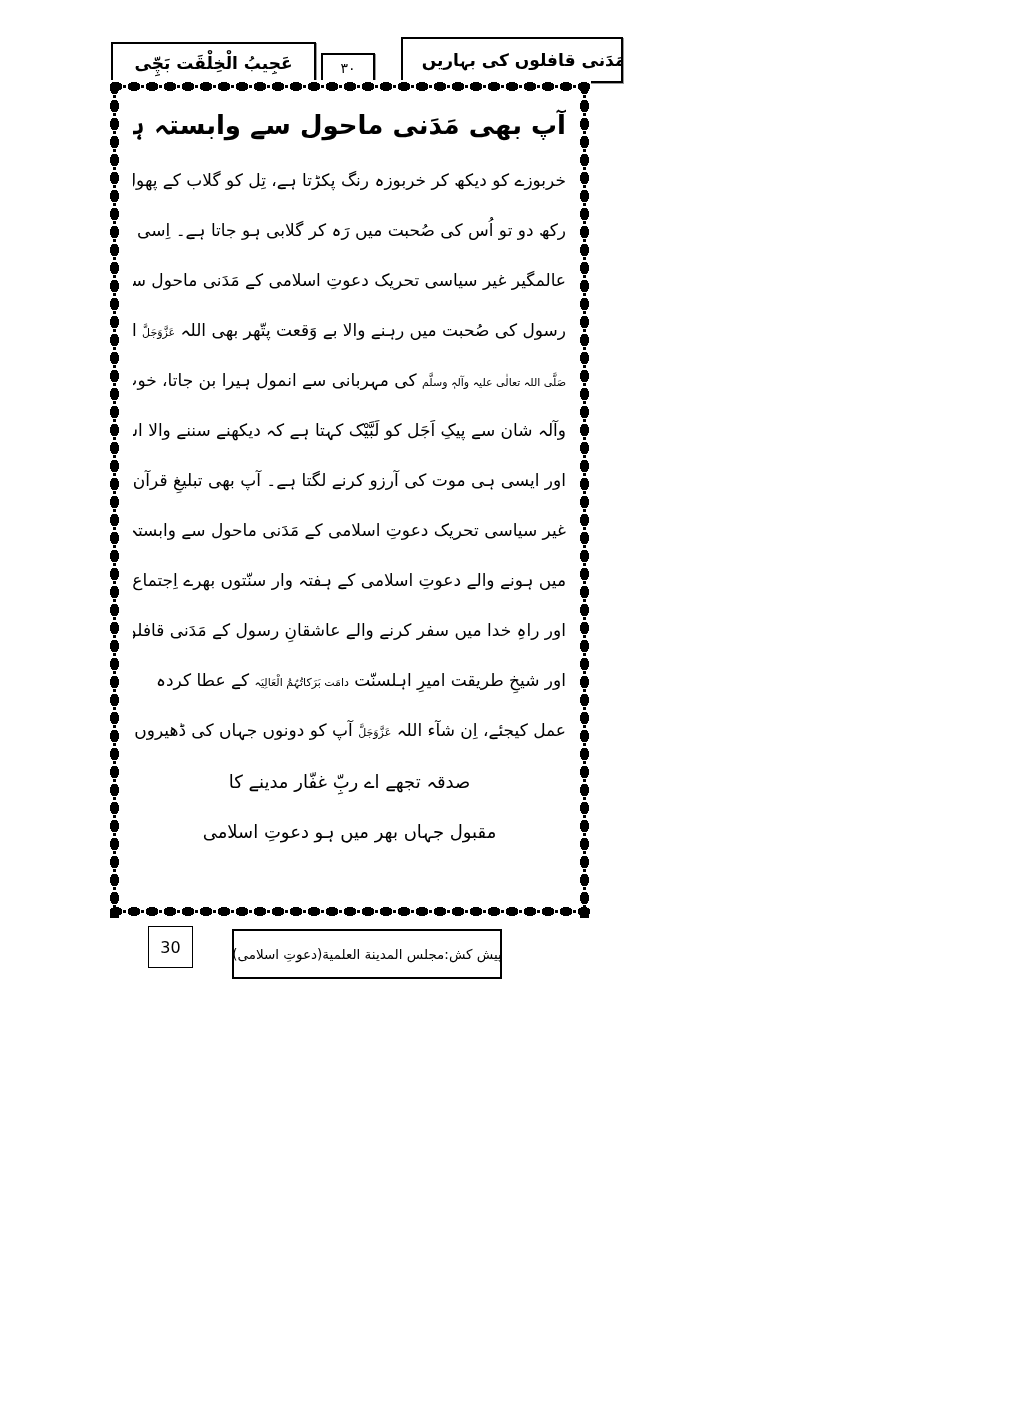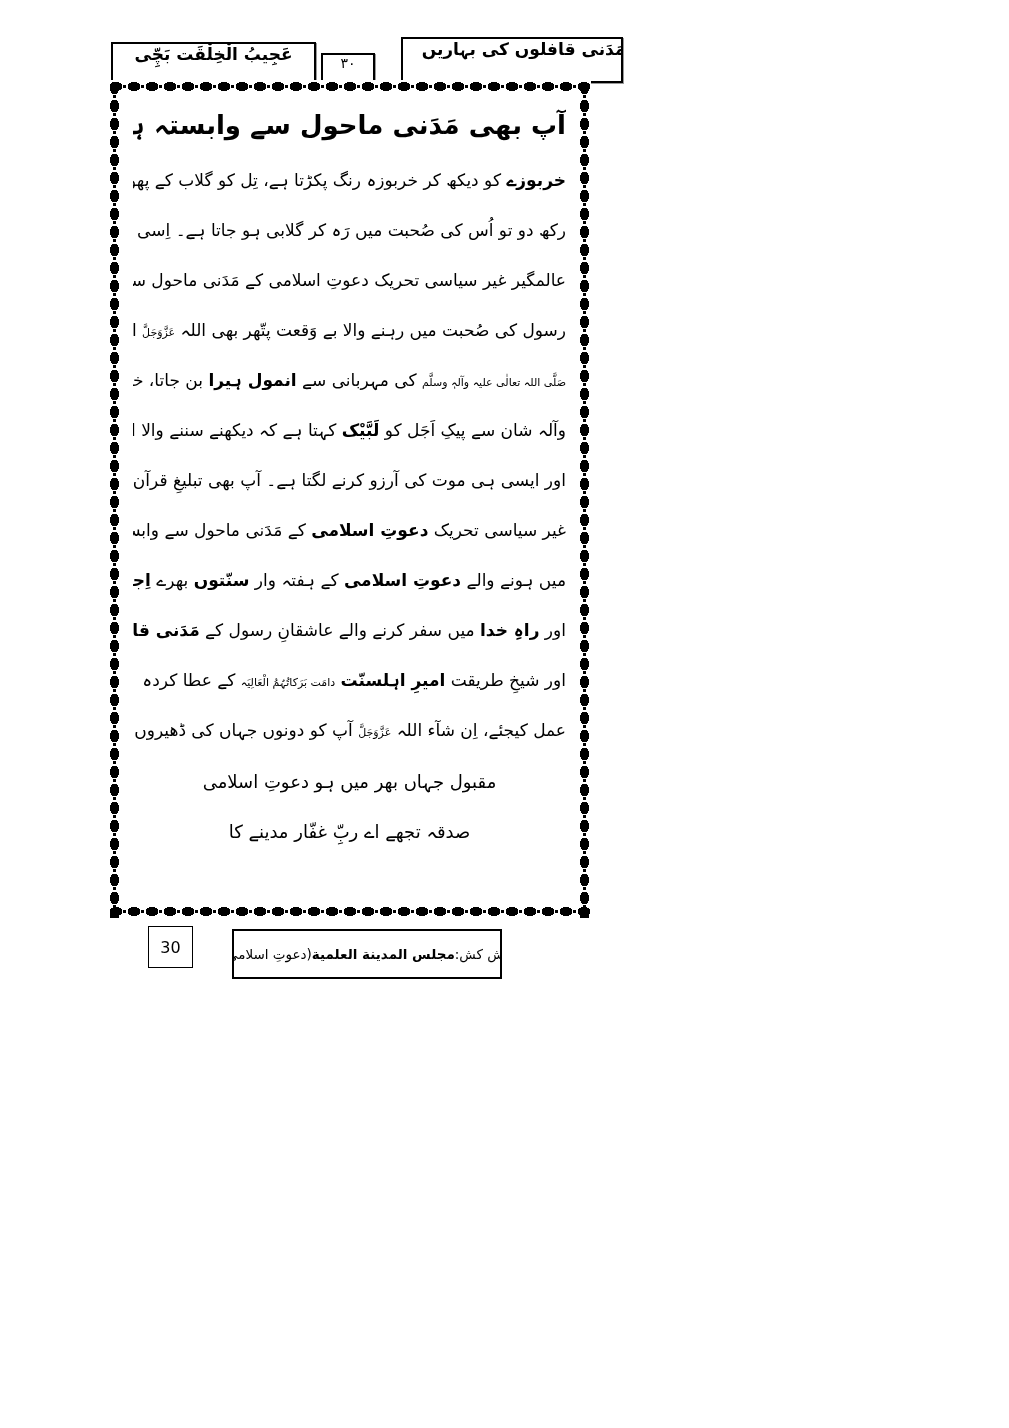--- a/index.html
+++ b/index.html
@@ -13,21 +13,21 @@
     overflow: hidden;
   }
 
   
   .hbox {
     position: absolute;
     background: #ffffff;
     border: 2px solid #000;
     box-shadow: 1px 1px 0 #9a9a9a;
     display: flex;
-    align-items: flex-start;
+    align-items: center;
     justify-content: center;
     direction: rtl;
     font-weight: 700;
     white-space: nowrap;
     overflow: hidden;
   }
   .hbox-left  { left: 111px; top: 42px;  width: 201px; height: 37px; font-size: 17px; }
   .hbox-num   { left: 321px; top: 53px;  width: 50px;  height: 26px; font-size: 14px; font-weight: 400; }
   .hbox-right { left: 401px; top: 37px;  width: 195px; height: 42px; font-size: 17px; padding-left: 23px; }
 
@@ -80,21 +80,21 @@
 
   .body-lines { direction: rtl; }
   .line {
     height: 50px;
     line-height: 50px;
     font-size: 17px;
     text-align: right;
     white-space: nowrap;
     overflow: hidden;
   }
-  .b  { font-weight: 700; }
+  .b  { font-weight: 400; }
   .sm { font-size: 11px; }
 
   .poetry { margin-top: 2px; }
   .poetry-line {
     height: 50px;
     line-height: 50px;
     text-align: center;
     font-size: 18px;
     white-space: nowrap;
     overflow: hidden;
@@ -155,22 +155,22 @@
           <div class="line"><span>وآلہ شان سے پیکِ اَجَل کو </span><span class="b">لَبَّیْک</span><span> کہتا ہے کہ دیکھنے سننے والا اس پر رَشک کرتا</span></div>
           <div class="line"><span>اور ایسی ہی موت کی آرزو کرنے لگتا ہے۔ آپ بھی تبلیغِ قرآن و سنّت کی عالمگیر</span></div>
           <div class="line"><span>غیر سیاسی تحریک </span><span class="b">دعوتِ اسلامی</span><span> کے مَدَنی ماحول سے وابستہ ہو جایئے۔ اپنے شہر</span></div>
           <div class="line"><span>میں ہونے والے </span><span class="b">دعوتِ اسلامی</span><span> کے ہفتہ وار </span><span class="b">سنّتوں</span><span> بھرے </span><span class="b">اِجتماع</span></div>
           <div class="line"><span>اور </span><span class="b">راہِ خدا</span><span> میں سفر کرنے والے عاشقانِ رسول کے </span><span class="b">مَدَنی قافلوں</span></div>
           <div class="line"><span>اور شیخِ طریقت </span><span class="b">امیرِ اہلسنّت</span><span> </span><span class="sm">دامَت بَرَکاتُہُمُ الْعَالِیَہ</span><span> کے عطا کردہ </span></div>
           <div class="line"><span>عمل کیجئے، اِن شآء اللہ </span><span class="sm">عَزَّوَجَلَّ</span><span> آپ کو دونوں جہاں کی ڈھیروں بھلائیاں نصیب</span></div>
         </div>
 
       <div class="poetry">
+        <div class="poetry-line">صدقہ تجھے اے ربِّ غفّار مدینے کا</div>
         <div class="poetry-line">مقبول جہاں بھر میں ہو دعوتِ اسلامی</div>
-        <div class="poetry-line">صدقہ تجھے اے ربِّ غفّار مدینے کا</div>
       </div>
     </div>
   </div>
 
   <div class="footer-pagenum">
     <span>30</span>
   </div>
   <div class="footer-publisher">
       <span>پیش کش:</span>
       <span class="b">مجلس المدینة العلمیة</span>

